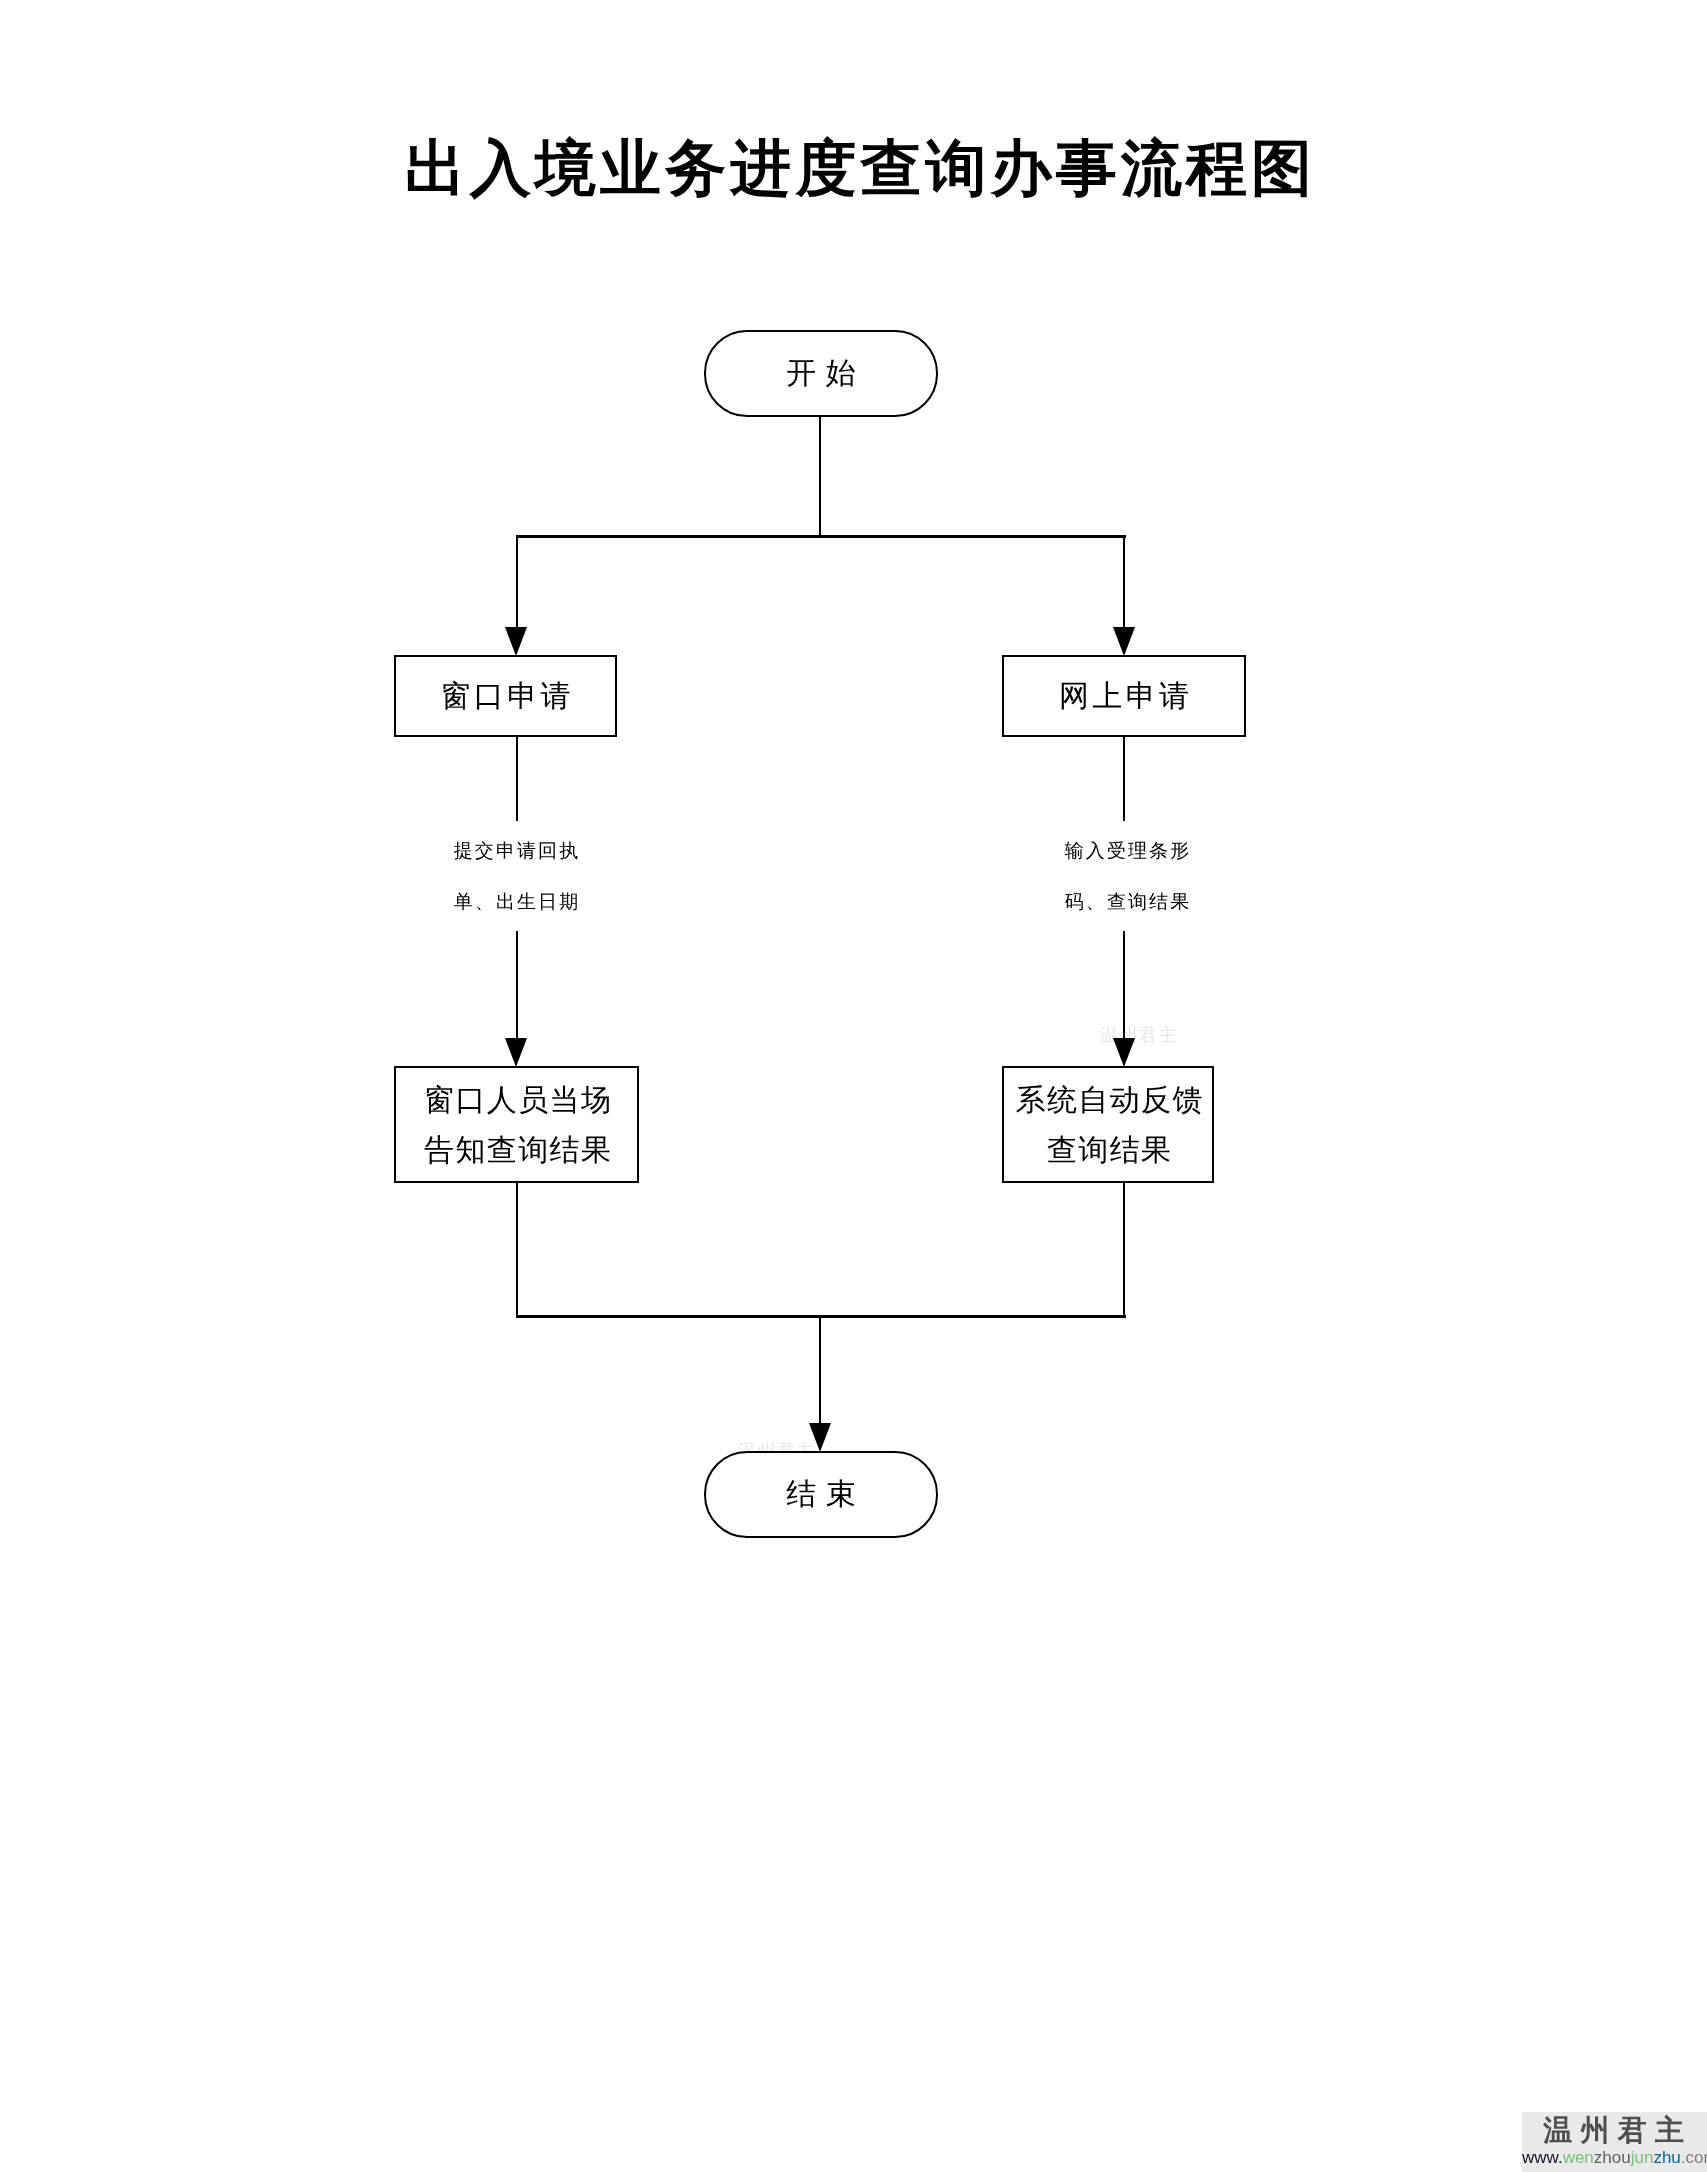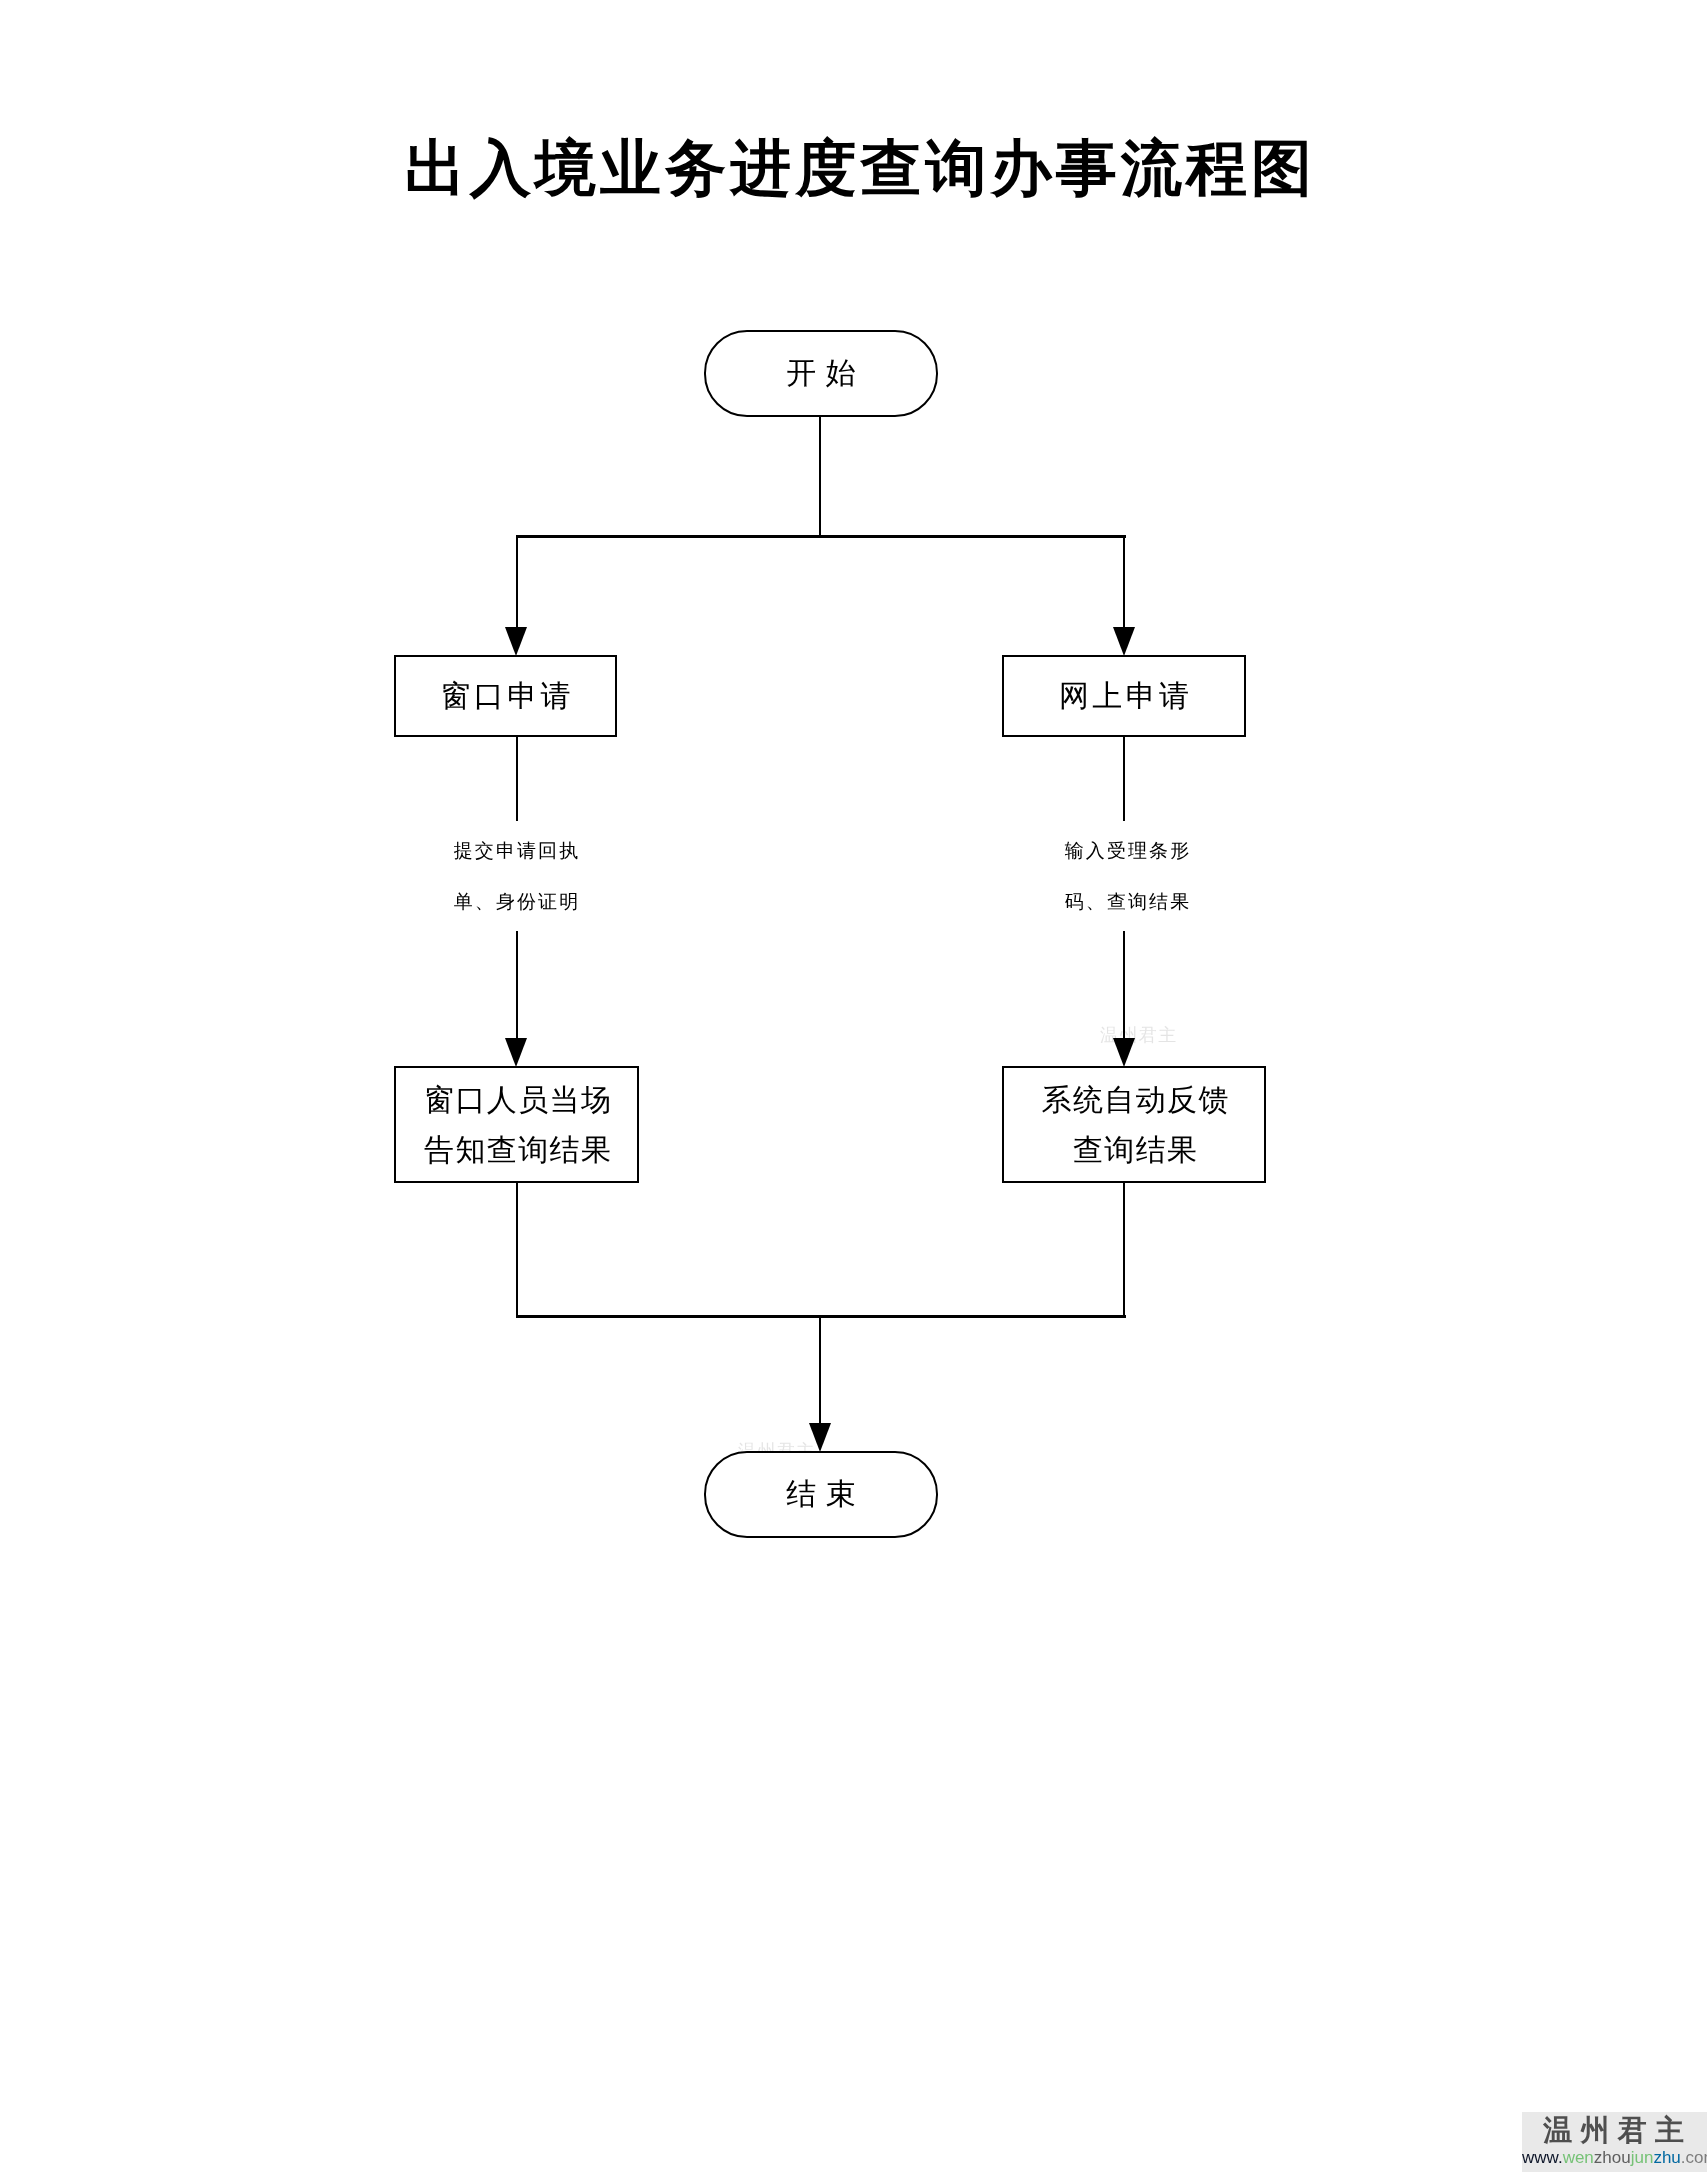--- a/index.html
+++ b/index.html
@@ -128,37 +128,37 @@
     <span>网上申请</span>
   </div>
 
   <div class="vline" style="left:516px; top:736px; height:304px;"></div>
   <div class="vline" style="left:1123px; top:736px; height:304px;"></div>
   <div class="arrow-down" style="left:505px; top:1038px;"></div>
   <div class="arrow-down" style="left:1113px; top:1038px;"></div>
 
   <div class="edge-label" style="left:386px; top:821px;">
     <div>提交申请回执</div>
-    <div>单、身份证明</div>
+    <div>单、出生日期</div>
   </div>
   <div class="edge-label" style="left:997px; top:821px;">
     <div>输入受理条形</div>
     <div>码、查询结果</div>
   </div>
 
   <div class="ghost" style="left:1100px; top:1023px;">温州君主</div>
   <div class="ghost" style="left:738px; top:1439px;">温州君主</div>
 
   <div class="node process" style="left:394px; top:1066px; width:245px; height:117px;">
     <div class="multiline">
       <div>窗口人员当场</div>
       <div>告知查询结果</div>
     </div>
   </div>
-  <div class="node process" style="left:1002px; top:1066px; width:264px; height:117px;">
+  <div class="node process" style="left:1002px; top:1066px; width:212px; height:117px;">
     <div class="multiline">
       <div>系统自动反馈</div>
       <div>查询结果</div>
     </div>
   </div>
 
   <div class="vline" style="left:516px; top:1182px; height:136px;"></div>
   <div class="vline" style="left:1123px; top:1182px; height:136px;"></div>
   <div class="hline" style="left:516px; top:1315px; width:610px;"></div>
   <div class="vline" style="left:819px; top:1316px; height:108px;"></div>

